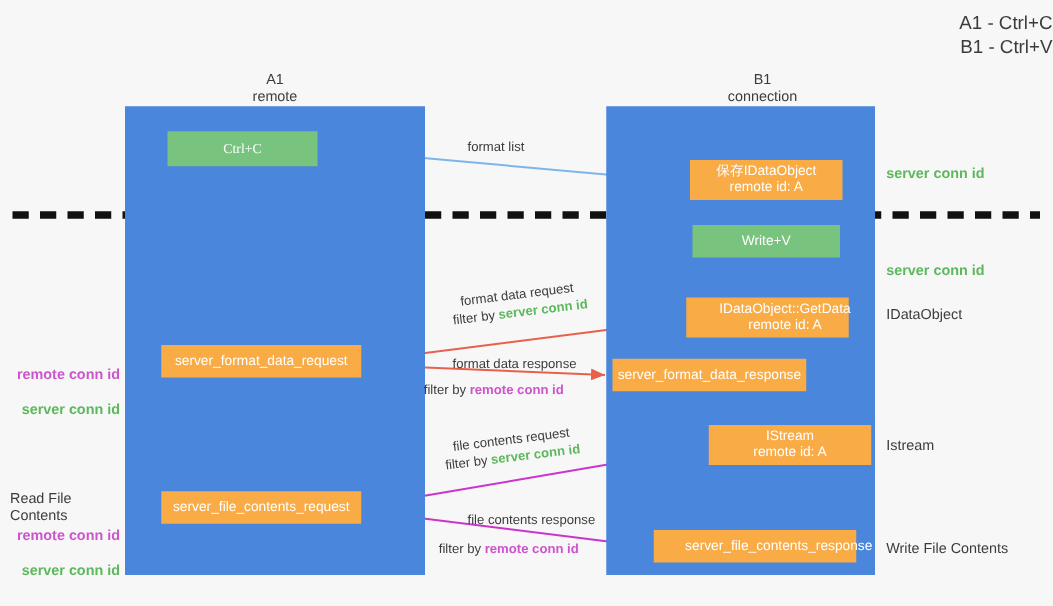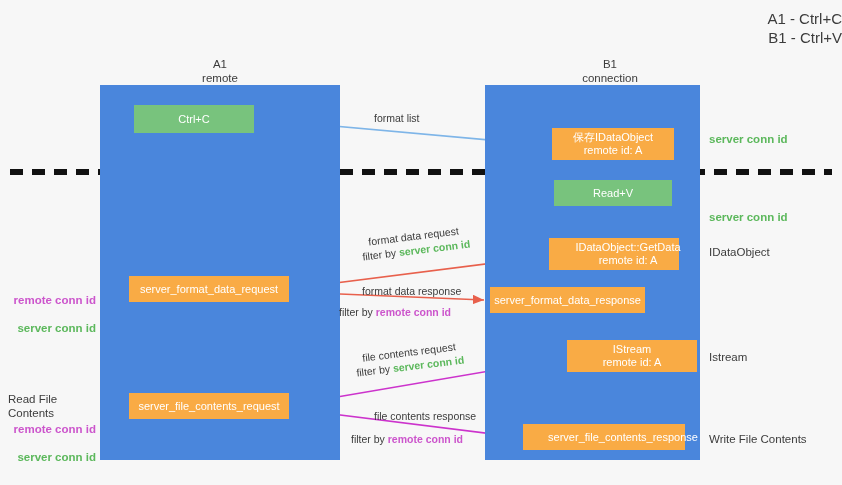--- a/index.html
+++ b/index.html
@@ -64,21 +64,21 @@
     font-size: 11px;
     line-height: 13px;
     text-align: center;
     white-space: pre-line;
     padding: 2px 4px;
   }
   .box-green  { background: #78c37d; }
   .box-orange { background: #f9ab45; }
 
   
-  #box-ctrl-c { left: 134px; top: 105px; width: 120px; height: 28px; }
+  #box-ctrl-c { left: 134px; top: 105px; width: 120px; height: 28px; font-family: Liberation Serif, serif; }
   #box-ctrl-v { left: 554px; top: 180px; width: 118px; height: 26px; }
 
   
   #box-idataobject      { left: 552px; top: 128px; width: 122px; height: 32px; }
   #box-getdata          { left: 549px; top: 238px; width: 130px; height: 32px; padding-left: 32px; }
   #box-istream          { left: 567px; top: 340px; width: 130px; height: 32px; }
   #box-fmt-req          { left: 129px; top: 276px; width: 160px; height: 26px; }
   #box-fmt-resp         { left: 490px; top: 287px; width: 155px; height: 26px; }
   #box-file-req         { left: 129px; top: 393px; width: 160px; height: 26px; }
   #box-file-resp        { left: 523px; top: 424px; width: 162px; height: 26px; padding-left: 42px; }
@@ -174,21 +174,21 @@
 <div class="abs" id="title">A1 - Ctrl+C
 B1 - Ctrl+V</div>
 
 <div class="abs lane-head" id="lane-head-a1">A1
 remote</div>
 <div class="abs lane-head" id="lane-head-b1">B1
 connection</div>
 
 <div class="abs box box-green" id="box-ctrl-c">Ctrl+C</div>
 
-<div class="abs box box-green" id="box-ctrl-v">Read+V</div>
+<div class="abs box box-green" id="box-ctrl-v">Write+V</div>
 
 <div class="abs box box-orange" id="box-idataobject">保存IDataObject
 remote id: A</div>
 
 <div class="abs box box-orange" id="box-getdata">IDataObject::GetData
 remote id: A</div>
 
 <div class="abs box box-orange" id="box-istream">IStream
 remote id: A</div>
 

